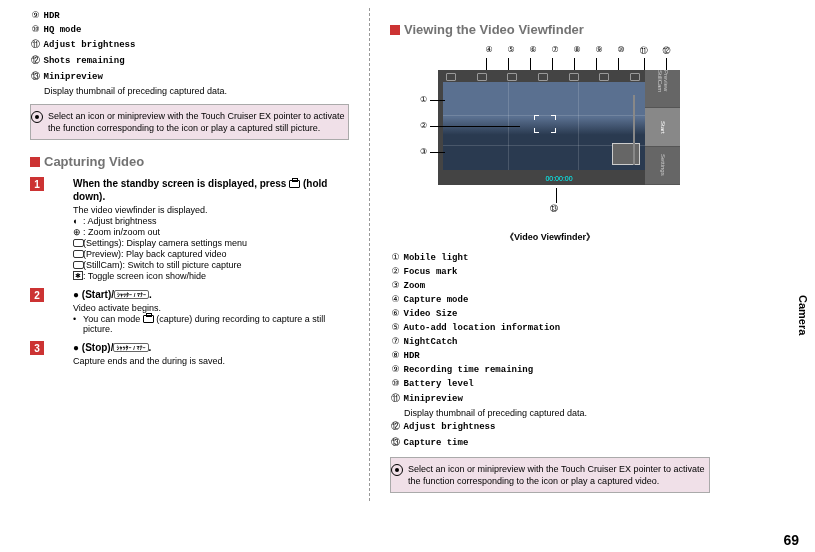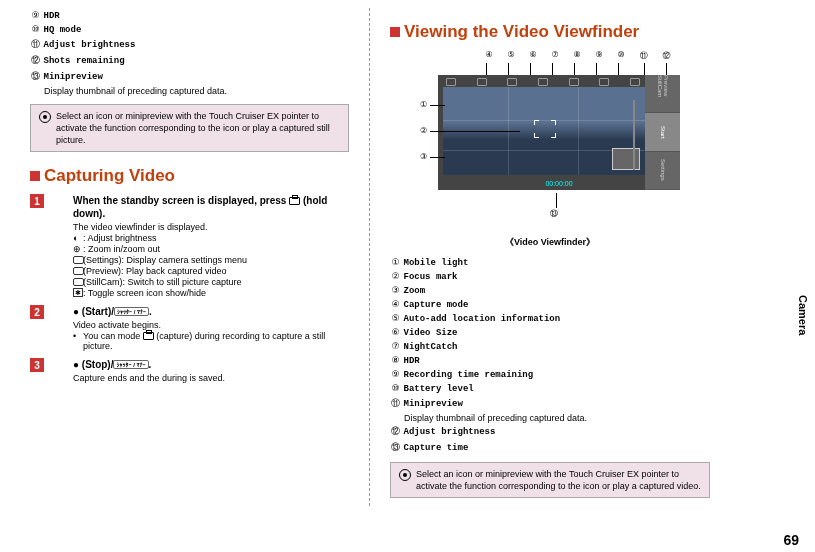--- a/index.html
+++ b/index.html
@@ -5,27 +5,27 @@
 * { margin: 0; padding: 0; box-sizing: border-box; }
 body { font-family: Arial, Helvetica, sans-serif; font-size: 9px; width: 815px; height: 552px; position: relative; background: #fff; color: #000; }
 .page { display: flex; padding: 8px 30px 8px 30px; }
 .col { width: 340px; }
 .col-left { padding-right: 20px; border-right: 1px dashed #999; }
 .col-right { padding-left: 20px; }
 .item-line { margin: 2px 0 3px 0; }
 .circled { display: inline-block; width: 11px; text-align: center; font-size: 9px; }
 .bold { font-weight: bold; font-family: Liberation Mono, monospace; }
 .indent1 { margin-left: 14px; }
-.note-box { background: #f0e0e8; border: 1px solid #aaa; padding: 5px 8px; margin: 8px 0; display: flex; }
+.note-box { background: #f0e0e8; border: 1px solid #aaa; padding: 5px 0; margin: 8px 0; display: flex; }
 .note-icon { width: 12px; height: 12px; border: 1.5px solid #000; border-radius: 50%; position: relative; flex-shrink: 0; margin-right: 5px; margin-top: 1px; }
 .note-icon::after { content: ''; position: absolute; width: 4px; height: 4px; background: #000; border-radius: 50%; top: 2.5px; left: 2.5px; }
 .note-text { font-size: 9px; line-height: 1.35; }
 .section-head { display: flex; align-items: center; margin: 14px 0 8px 0; }
 .red-sq { width: 10px; height: 10px; background: #cc3333; margin-right: 4px; }
-.section-title { color: #c2410c; font-size: 17px; font-weight: bold; }
+.section-title { color: #737373; font-size: 13px; font-weight: bold; }
 .step { display: flex; margin: 6px 0 3px 0; align-items: flex-start; }
 .step-num { width: 14px; height: 14px; background: #cc3333; color: #fff; font-weight: bold; font-size: 10px; display: flex; align-items: center; justify-content: center; margin-right: 5px; flex-shrink: 0; }
 .step-body { flex: 1; margin-left: 24px; }
 .step-head { font-weight: bold; font-size: 10px; line-height: 1.3; margin-bottom: 2px; }
 .bullet-sym { display: inline-block; border: 1px solid #333; font-size: 7px; padding: 0 1px; height: 9px; line-height: 8px; vertical-align: 1px; }
 .btn-label { display: inline-block; border: 1px solid #666; border-radius: 2px; font-size: 6px; padding: 0 2px; height: 9px; line-height: 8px; vertical-align: 1px; }
 .sub-bullet { margin: 1px 0 1px 0; display: flex; }
 .sub-bullet .bs { width: 10px; flex-shrink: 0; }
 .sub-bullet .bt { flex: 1; }
 .viewfinder { margin: 0 auto 6px; width: 260px; position: relative; }
@@ -212,22 +212,22 @@
       <span class="vf-caller" style="left:130px;top:158px">⑬</span>
       <span class="vf-line" style="left:136px;top:143px;width:1px;height:15px"></span>
     </div>
 
     <div class="vf-caption">《Video Viewfinder》</div>
 
     <div class="item-line"><span class="circled">①</span> <span class="bold">Mobile light</span></div>
     <div class="item-line"><span class="circled">②</span> <span class="bold">Focus mark</span></div>
     <div class="item-line"><span class="circled">③</span> <span class="bold">Zoom</span></div>
     <div class="item-line"><span class="circled">④</span> <span class="bold">Capture mode</span></div>
+    <div class="item-line"><span class="circled">⑥</span> <span class="bold">Video Size</span></div>
     <div class="item-line"><span class="circled">⑤</span> <span class="bold">Auto-add location information</span></div>
-    <div class="item-line"><span class="circled">⑥</span> <span class="bold">Video Size</span></div>
     <div class="item-line"><span class="circled">⑦</span> <span class="bold">NightCatch</span></div>
     <div class="item-line"><span class="circled">⑧</span> <span class="bold">HDR</span></div>
     <div class="item-line"><span class="circled">⑨</span> <span class="bold">Recording time remaining</span></div>
     <div class="item-line"><span class="circled">⑩</span> <span class="bold">Battery level</span></div>
     <div class="item-line"><span class="circled">⑪</span> <span class="bold">Minipreview</span></div>
     <div class="indent1">Display thumbnail of preceding captured data.</div>
     <div class="item-line"><span class="circled">⑫</span> <span class="bold">Adjust brightness</span></div>
     <div class="item-line"><span class="circled">⑬</span> <span class="bold">Capture time</span></div>
 
     <div class="note-box">

